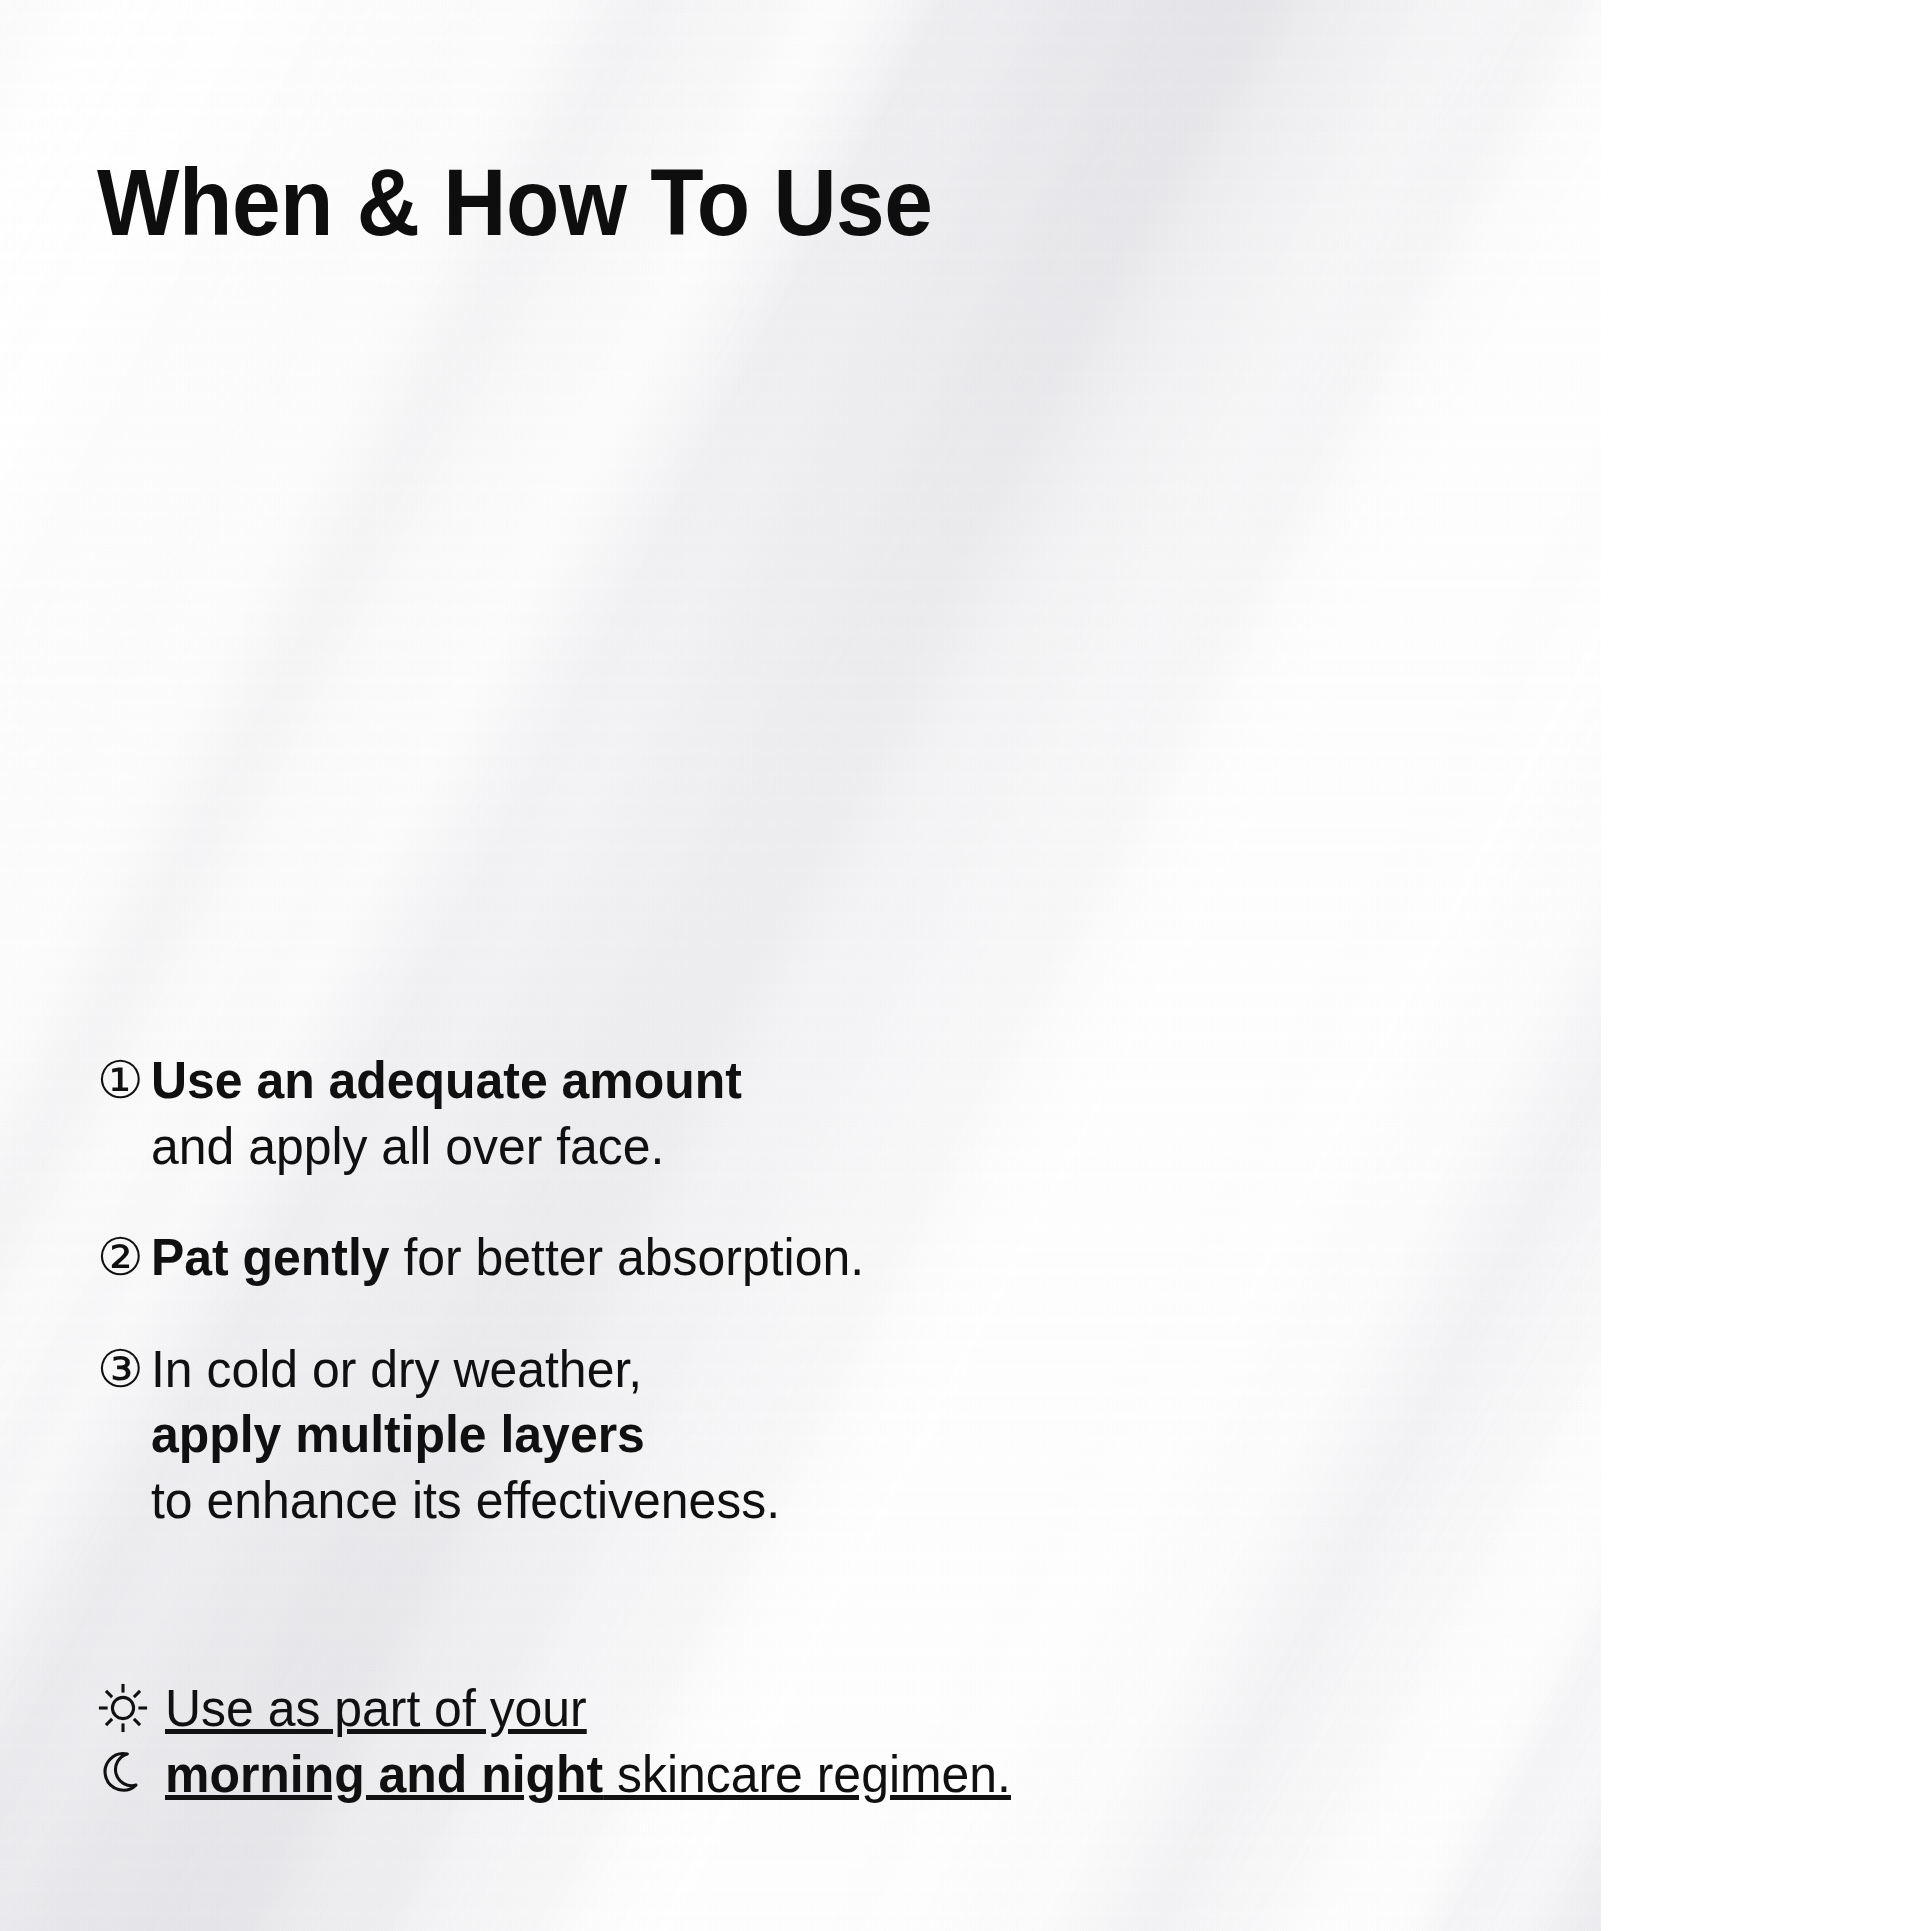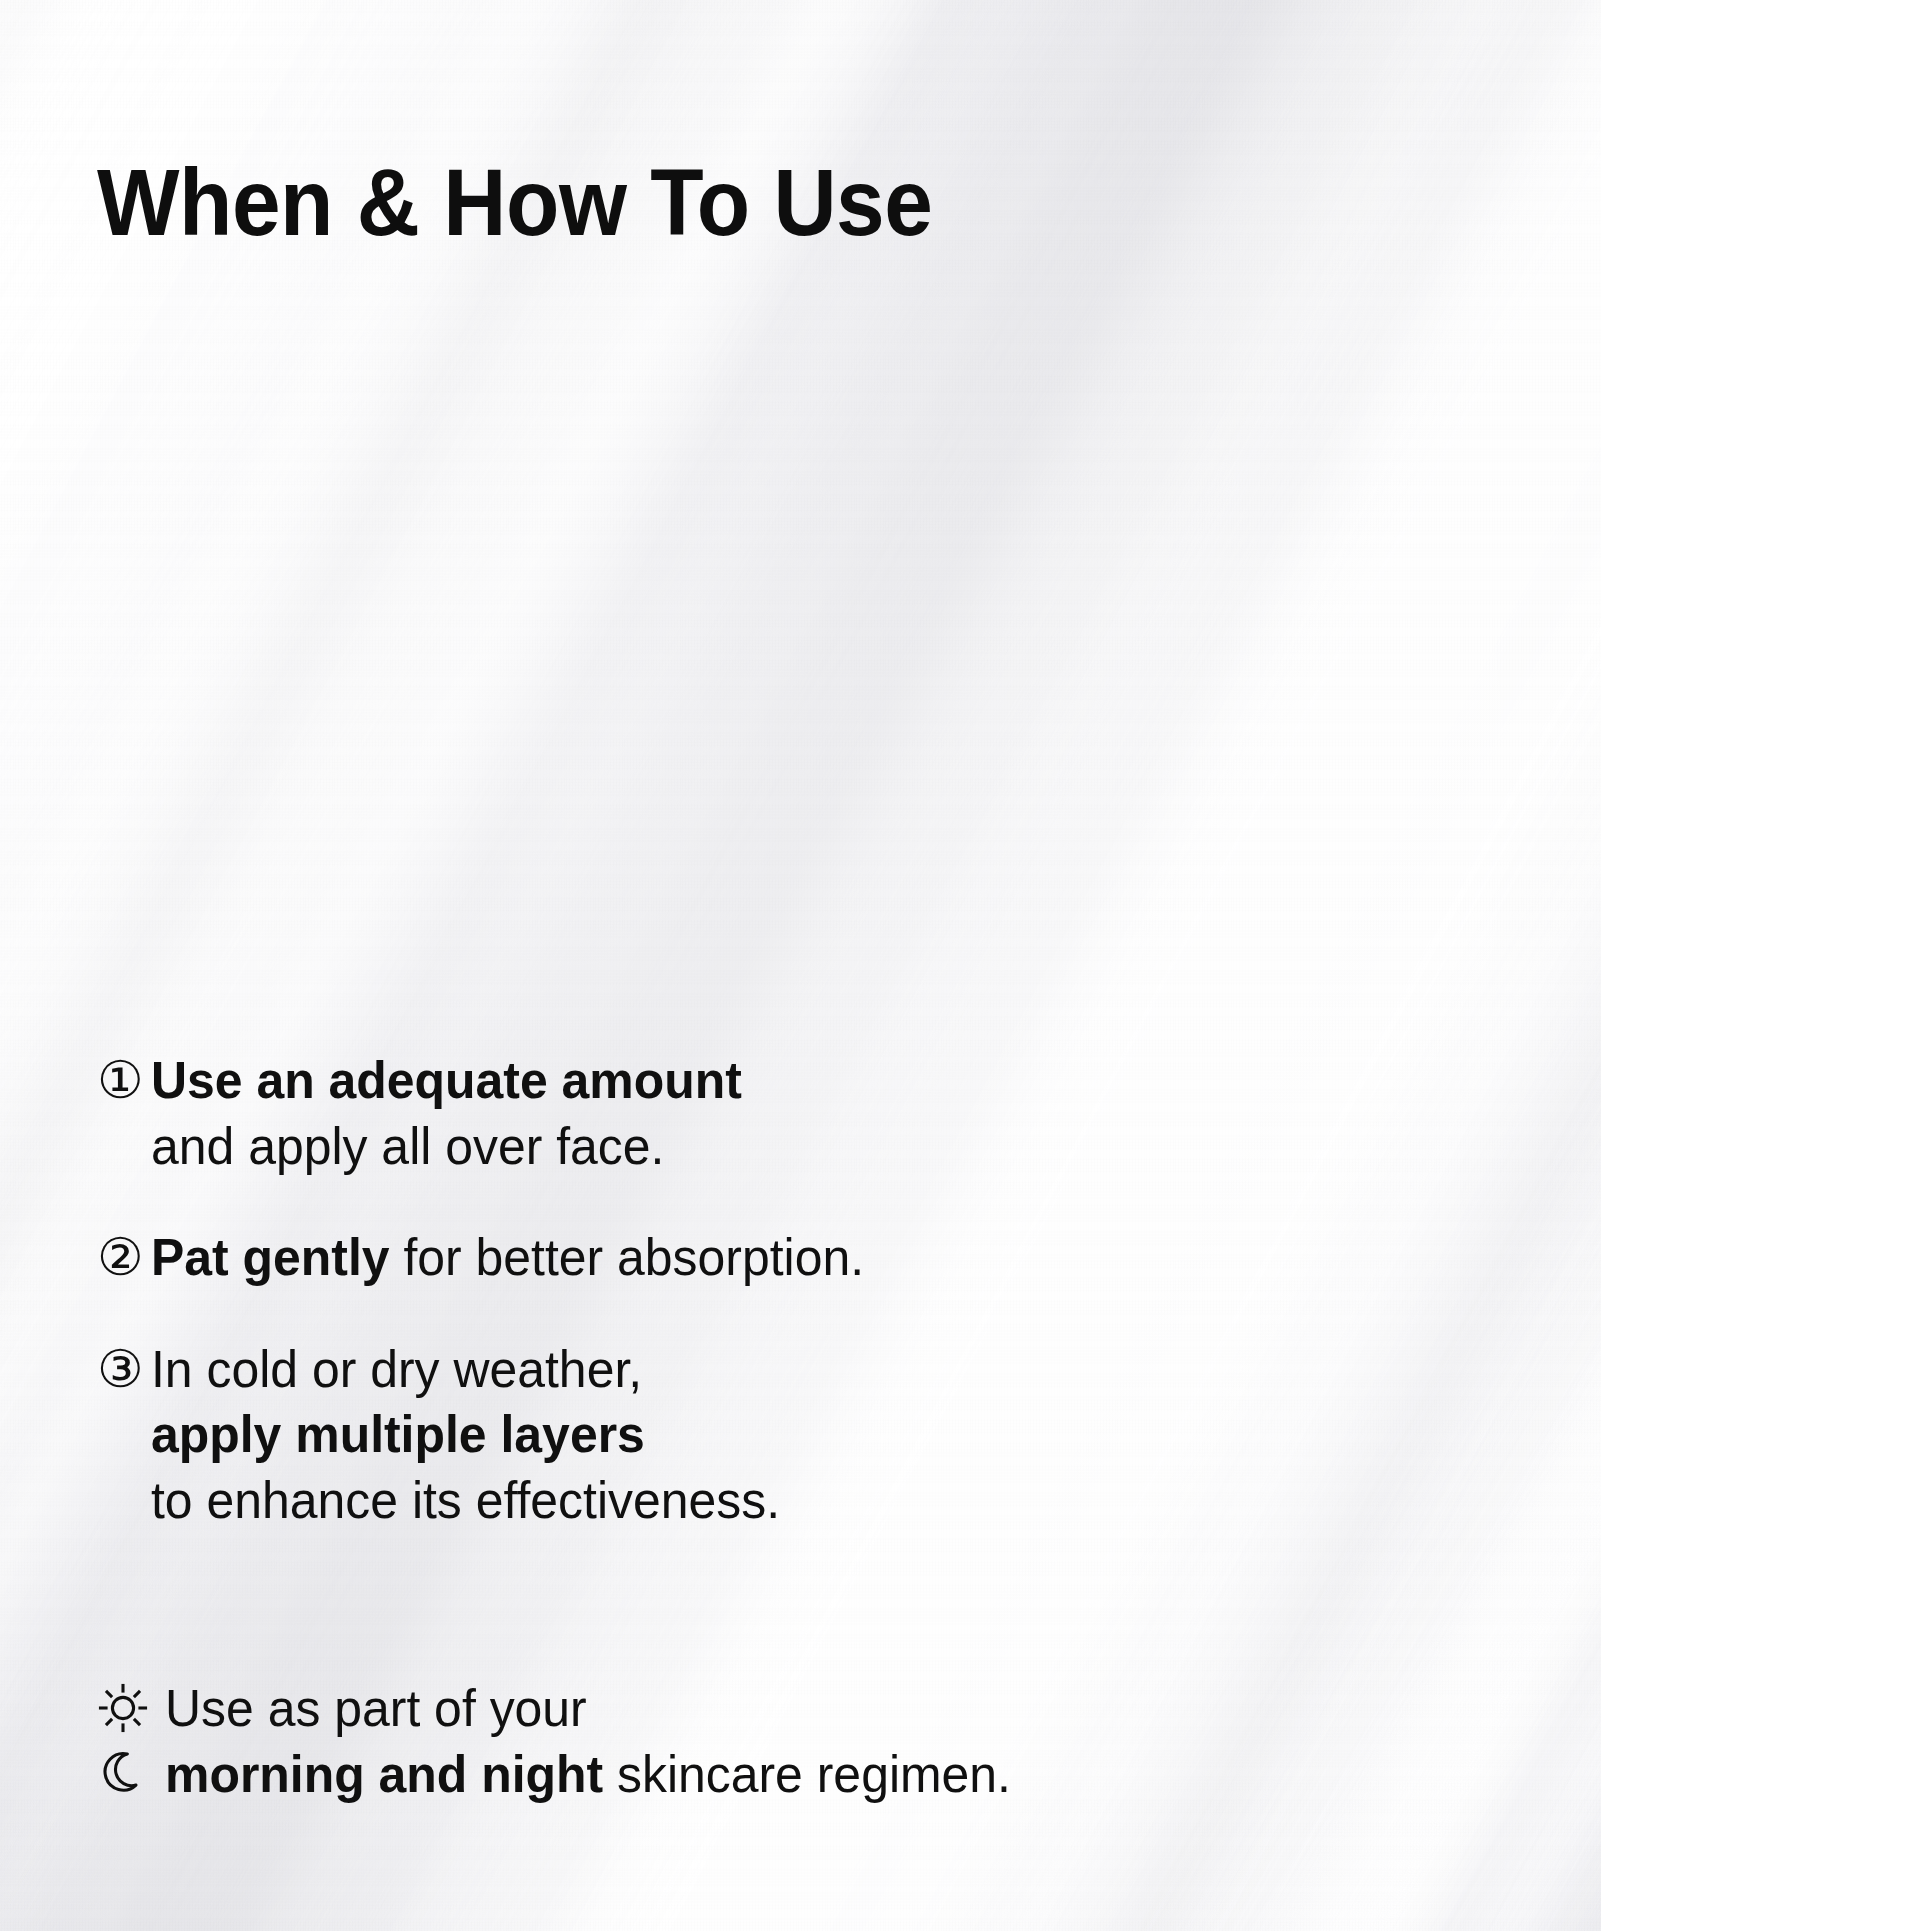--- a/index.html
+++ b/index.html
@@ -163,20 +163,21 @@
   .b  { font-weight: 700; }
   .r  { font-weight: 400; }
 
   
   .regimen {
     position: absolute;
     left: 97px;
     top: 1675px;
     display: flex;
     align-items: flex-start;
+    text-decoration: underline;
   }
   .regimen-icons {
     flex: 0 0 auto;
     width: 68px;
     display: flex;
     flex-direction: column;
     gap: 0;
   }
   .ico {
     height: 66px;

